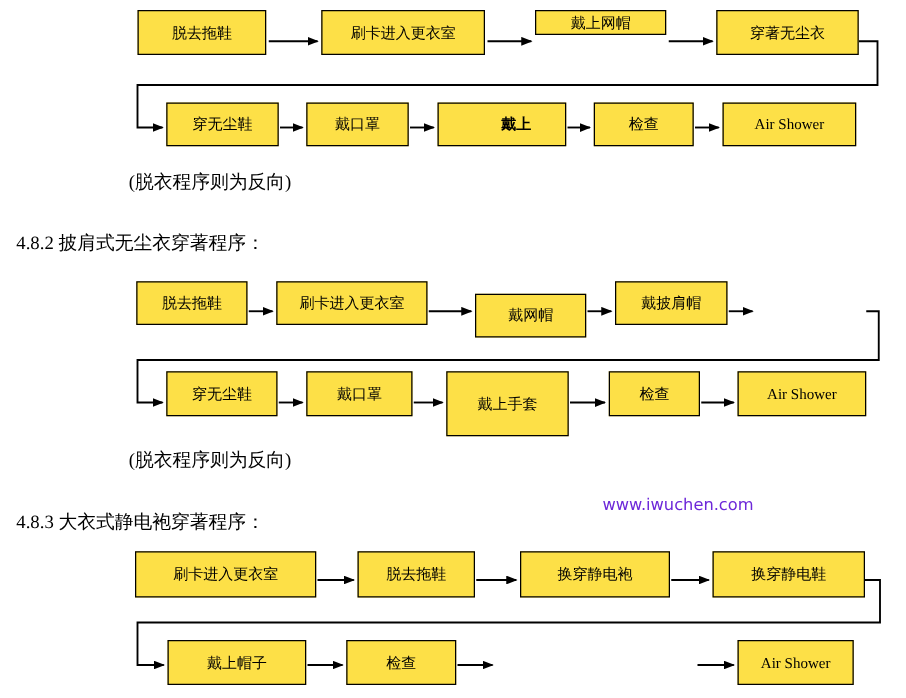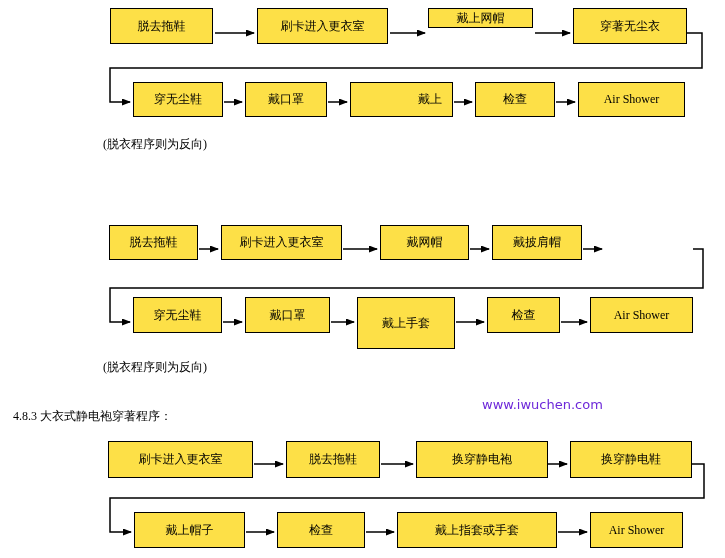--- a/index.html
+++ b/index.html
@@ -20,24 +20,24 @@
     box-sizing:border-box;
     border:1.5px solid #000000;
     background:#fde047;
     display:flex;
     align-items:center;
     justify-content:center;
     font-size:12px;
     white-space:nowrap;
     z-index:2;
   }
-  .box.align-right { justify-content:flex-end; padding-right:10px; }
+  .box.align-right { justify-content:flex-end; padding-right:27px;font-weight:bold; }
   .txt {
     position:absolute;
-    font-size:12px;
+    font-size:15px;
     white-space:nowrap;
     z-index:2;
     text-align:right;
   }
   .watermark {
     position:absolute;
     font-family:"DejaVu Sans","Liberation Sans",sans-serif;
     font-size:13px;
     color:#6d28d9;
     white-space:nowrap;
@@ -96,41 +96,41 @@
   <div class="box" style="left:573px;top:8px;width:114px;height:36px;">穿著无尘衣</div>
 
   <div class="box" style="left:133px;top:82px;width:90px;height:35px;">穿无尘鞋</div>
   <div class="box" style="left:245px;top:82px;width:82px;height:35px;">戴口罩</div>
   <div class="box align-right" style="left:350px;top:82px;width:103px;height:35px;">戴上</div>
   <div class="box" style="left:475px;top:82px;width:80px;height:35px;">检查</div>
   <div class="box" style="left:578px;top:82px;width:107px;height:35px;">Air Shower</div>
 
   <div class="txt" style="left:103px;top:136px;">(脱衣程序则为反向)</div>
 
+  <div class="txt" style="left:13px;top:185px;">4.8.2 披肩式无尘衣穿著程序：</div>
 
   <div class="box" style="left:109px;top:225px;width:89px;height:35px;">脱去拖鞋</div>
   <div class="box" style="left:221px;top:225px;width:121px;height:35px;">刷卡进入更衣室</div>
-  <div class="box" style="left:380px;top:225px;width:89px;height:35px;">戴网帽</div>
+  <div class="box" style="left:380px;top:235px;width:89px;height:35px;">戴网帽</div>
   <div class="box" style="left:492px;top:225px;width:90px;height:35px;">戴披肩帽</div>
 
   <div class="box" style="left:133px;top:297px;width:89px;height:36px;">穿无尘鞋</div>
   <div class="box" style="left:245px;top:297px;width:85px;height:36px;">戴口罩</div>
   <div class="box" style="left:357px;top:297px;width:98px;height:52px;">戴上手套</div>
   <div class="box" style="left:487px;top:297px;width:73px;height:36px;">检查</div>
   <div class="box" style="left:590px;top:297px;width:103px;height:36px;">Air Shower</div>
 
   <div class="txt" style="left:103px;top:359px;">(脱衣程序则为反向)</div>
 
   <div class="watermark" style="left:482px;top:397px;">www.iwuchen.com</div>
 
   <div class="txt" style="left:13px;top:408px;">4.8.3 大衣式静电袍穿著程序：</div>
 
   <div class="box" style="left:108px;top:441px;width:145px;height:37px;">刷卡进入更衣室</div>
   <div class="box" style="left:286px;top:441px;width:94px;height:37px;">脱去拖鞋</div>
-  <div class="box" style="left:416px;top:441px;width:132px;height:37px;">换穿静电袍</div>
+  <div class="box" style="left:416px;top:441px;width:120px;height:37px;">换穿静电袍</div>
   <div class="box" style="left:570px;top:441px;width:122px;height:37px;">换穿静电鞋</div>
 
   <div class="box" style="left:134px;top:512px;width:111px;height:36px;">戴上帽子</div>
   <div class="box" style="left:277px;top:512px;width:88px;height:36px;">检查</div>
-  <div class="box" style="left:397px;top:512px;width:160px;height:36px;">戴上指套或手套</div>
   <div class="box" style="left:590px;top:512px;width:93px;height:36px;">Air Shower</div>
 
 </div>
 
 </body></html>

